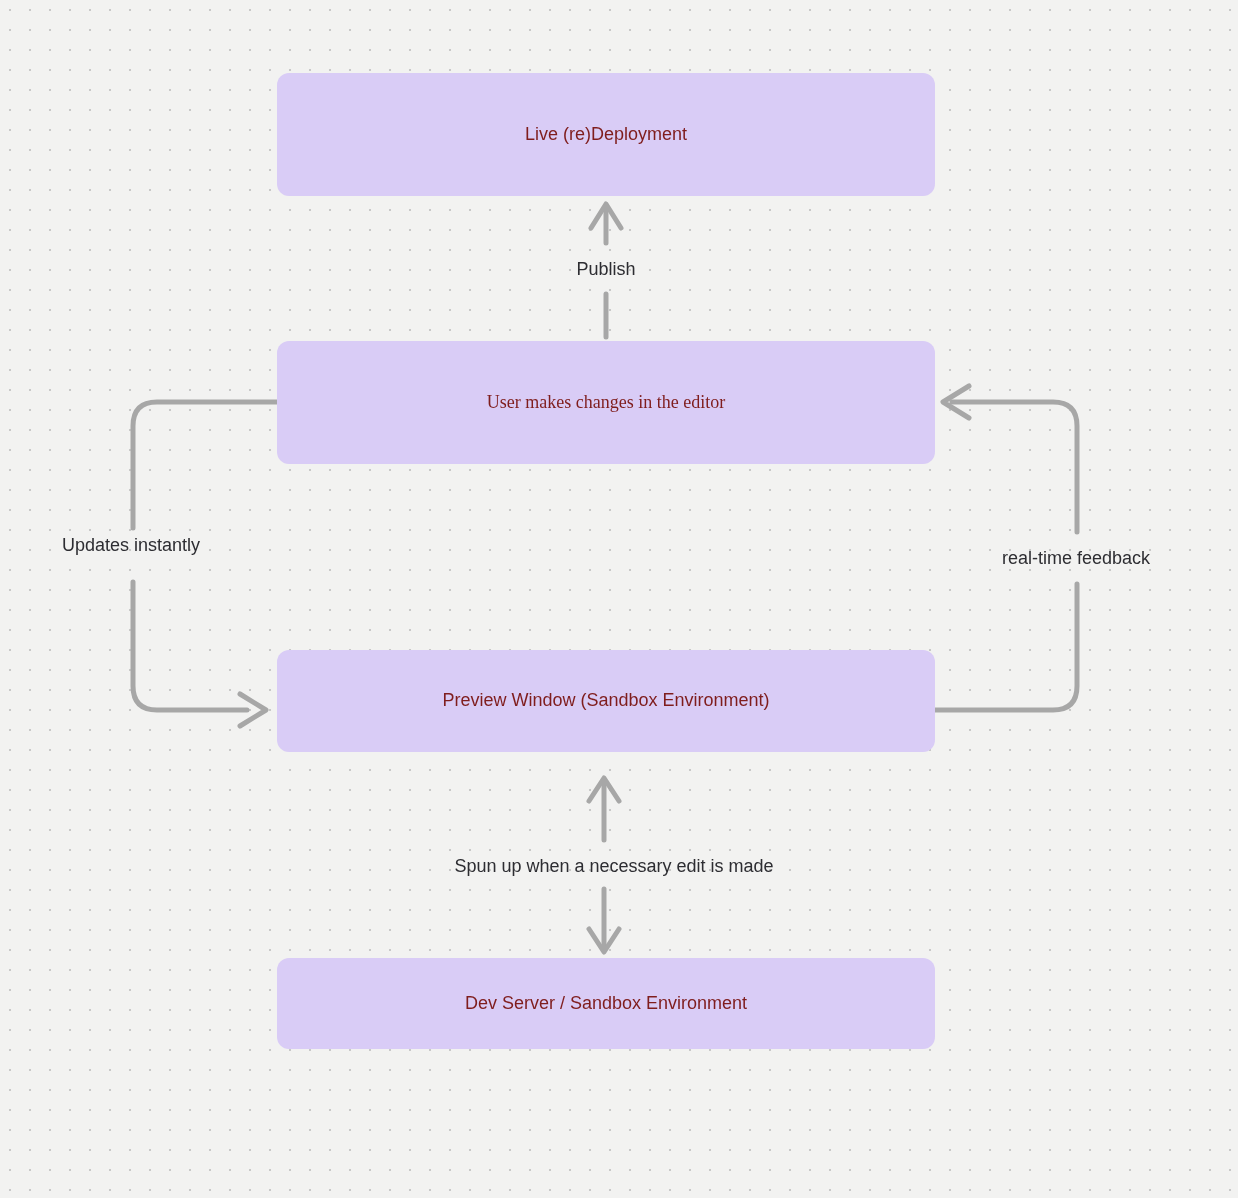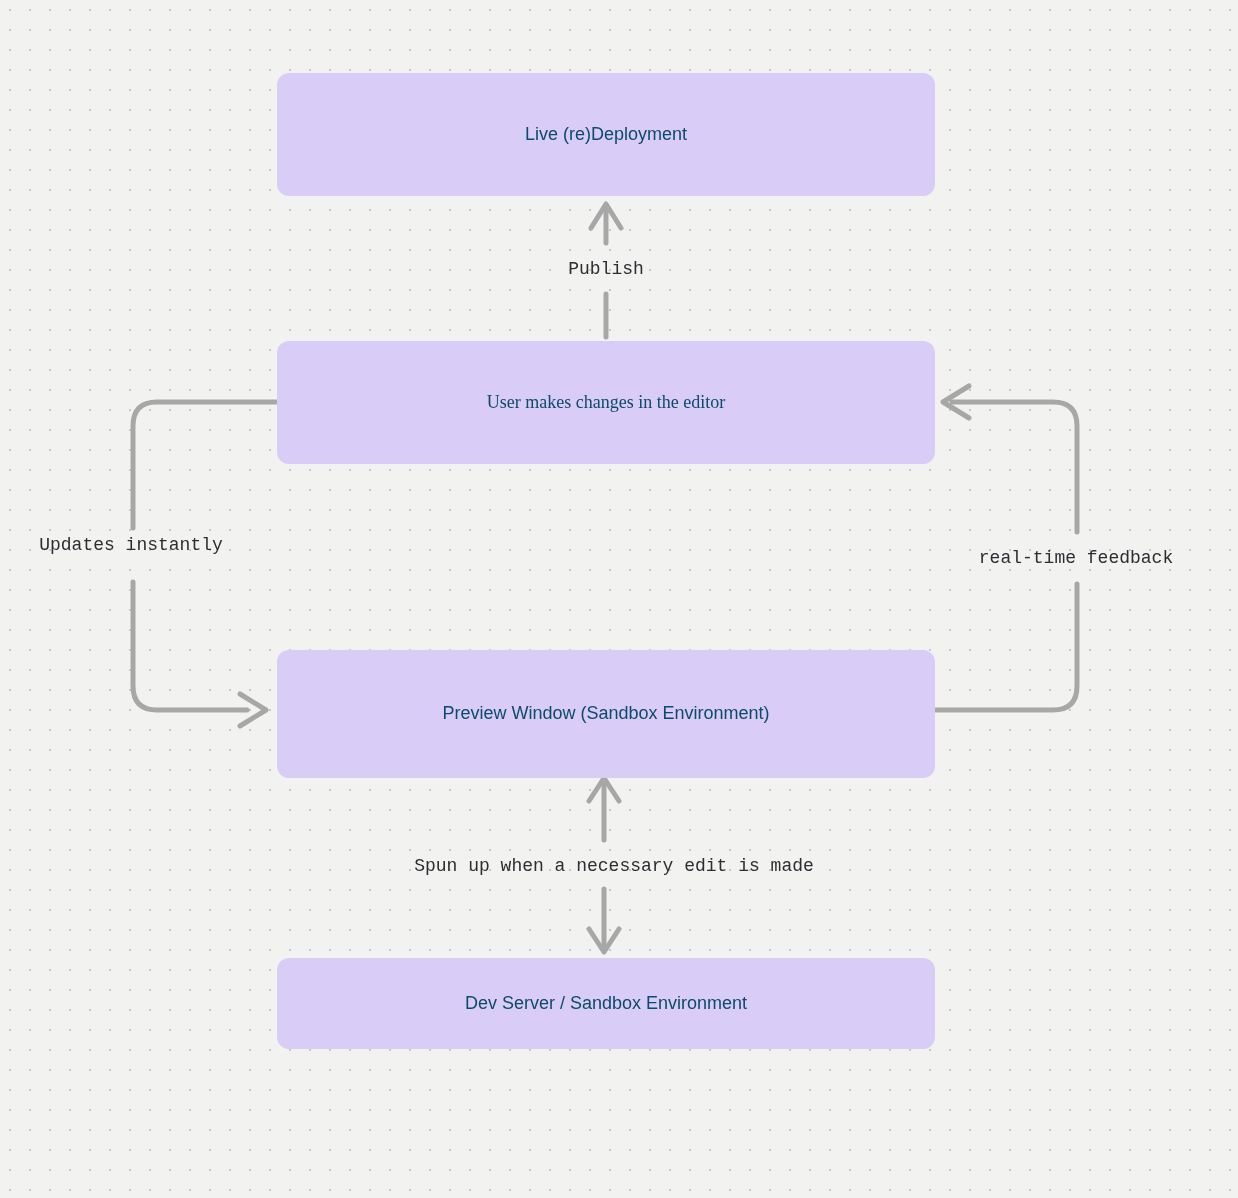--- a/index.html
+++ b/index.html
@@ -38,34 +38,33 @@
     width: 658px;
     height: 123px;
     background: #d9ccf6;
     border-radius: 12px;
     display: flex;
     align-items: center;
     justify-content: center;
     text-align: center;
     font-size: 18px;
     line-height: 1.3;
-    color: #0c4a6e;
+    color: #7f1d1d;
     box-sizing: border-box;
   }
   .node-1 { top: 73px; }
   .node-2 { top: 341px; font-family: Liberation Serif, serif; }
-  .node-3 { top: 650px; height: 128px; }
+  .node-3 { top: 650px; height: 102px; }
   .node-4 { top: 958px; height: 91px; }
   .edge-label {
     position: absolute;
     transform: translate(-50%, -50%);
     font-size: 18px;
     color: #2d2d32;
     white-space: nowrap;
-    font-family: Liberation Mono, monospace;
   }
   .label-publish  { left: 606px;  top: 269px; }
   .label-updates  { left: 131px;  top: 545px; }
   .label-feedback { left: 1076px; top: 558px; }
   .label-spunup   { left: 606px;  top: 866px; margin-left: 8px; }
 </style>
 </head>
 <body>
 
 <div class="canvas">

